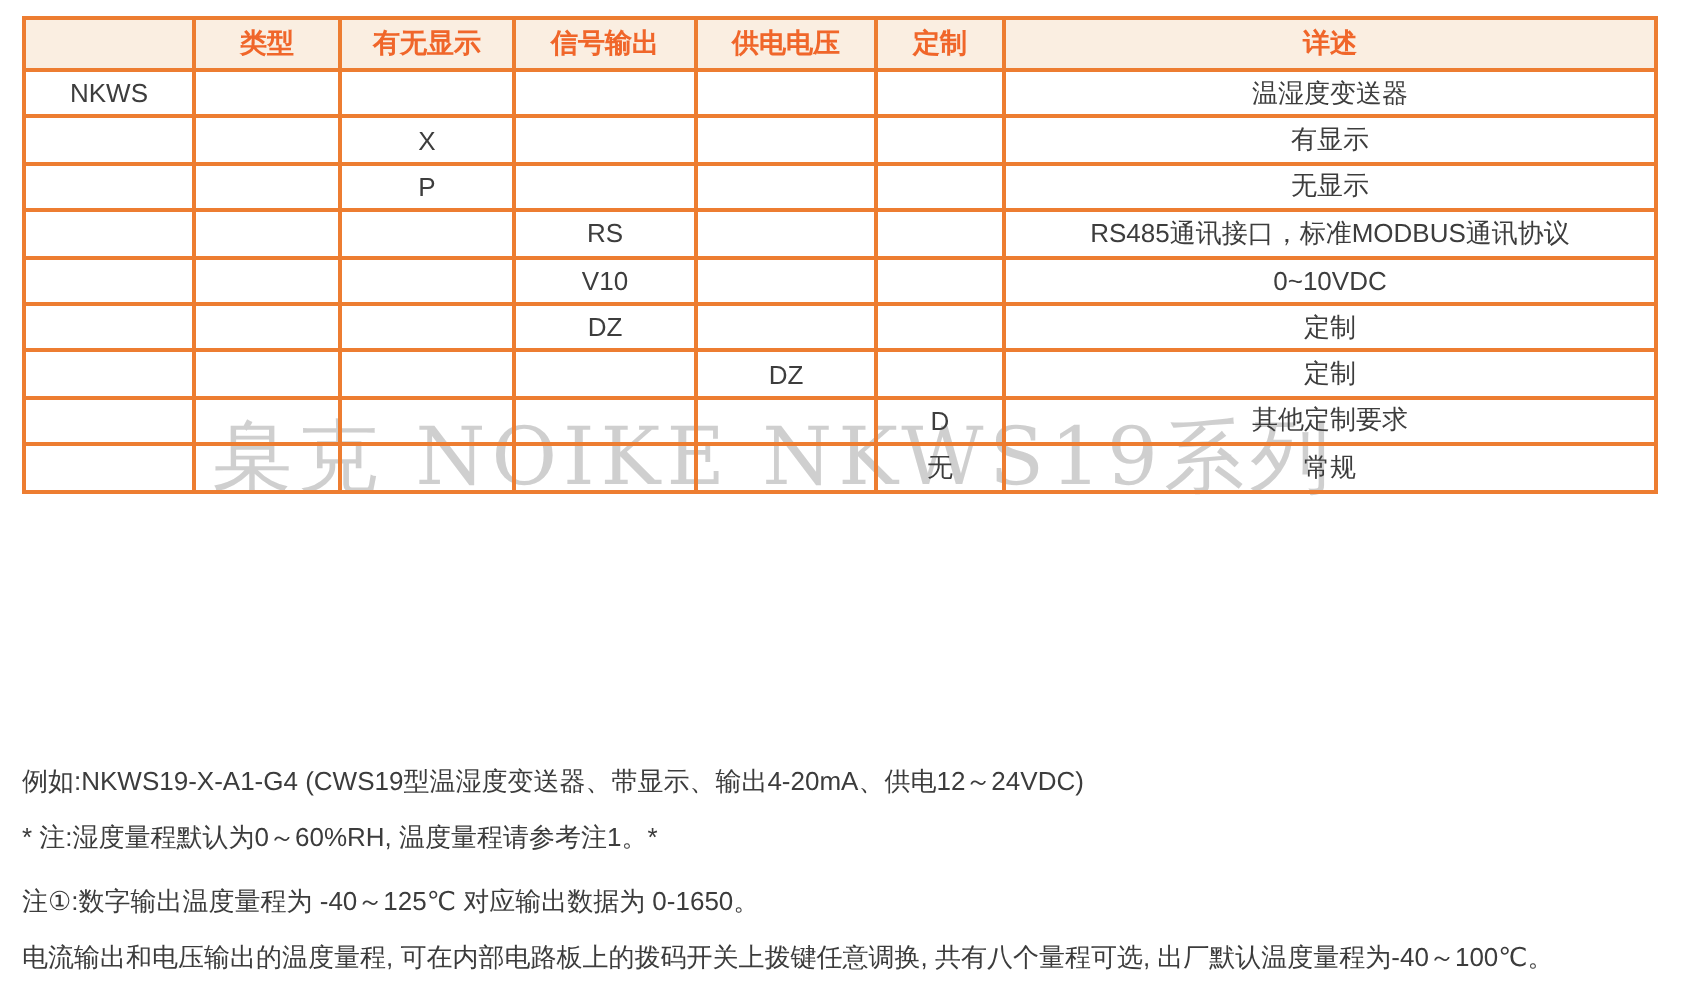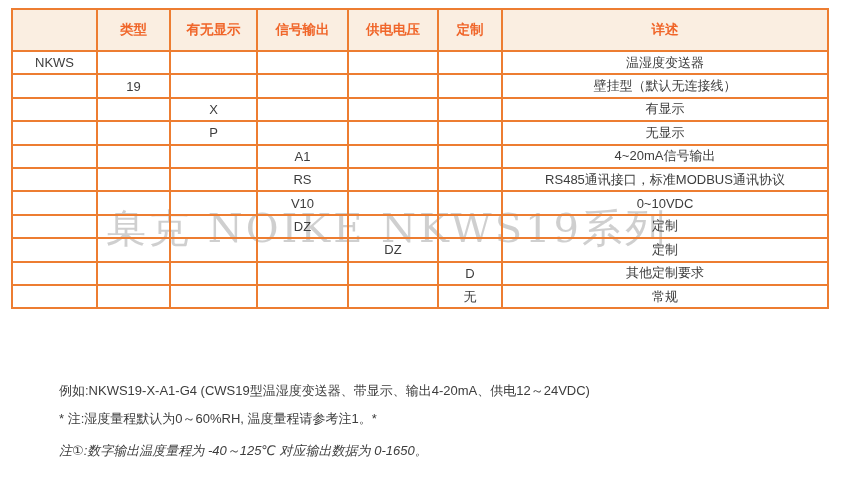--- a/index.html
+++ b/index.html
@@ -44,21 +44,21 @@
   }
   th,td{
     border:2px solid var(--border);
     text-align:center;
     vertical-align:middle;
     padding:0 2px;
     overflow:hidden;
     white-space:nowrap;
   }
   thead th{
-    height:42px;
+    height:26px;
     background:var(--header-bg);
     color:var(--header-text);
     font-size:13.5px;
     font-weight:bold;
     margin-top:48px;
   }
   tbody td{
     height:23.4px;
     color:var(--body-text);
     font-size:13px;
@@ -68,25 +68,24 @@
     position:absolute;
     left:11px;top:382px;
     z-index:1;
     width:820px;
   }
   .note{
     font-size:13px;
     line-height:18px;
     color:var(--note-text);
     white-space:nowrap;
-    margin-left:48px;
   }
   .note-0{margin-bottom:10px;}
   .note-1{margin-bottom:14px;}
-  .note-2{margin-bottom:10px;font-style:italic;}
+  .note-2{margin-bottom:10px;}
 </style>
 </head>
 <body>
 
 <div class="watermark">臬克 NOIKE NKWS19系列</div>
 
 <div class="table-wrap">
   <table>
     <colgroup>
       <col style="width:85px">
@@ -113,53 +112,35 @@
           <td>NKWS</td>
           <td></td>
           <td></td>
           <td></td>
           <td></td>
           <td></td>
           <td>温湿度变送器</td>
         </tr>
         <tr>
           <td></td>
-          <td>19</td>
-          <td></td>
-          <td></td>
-          <td></td>
-          <td></td>
-          <td>壁挂型（默认无连接线）</td>
-        </tr>
-        <tr>
-          <td></td>
           <td></td>
           <td>X</td>
           <td></td>
           <td></td>
           <td></td>
           <td>有显示</td>
         </tr>
         <tr>
           <td></td>
           <td></td>
           <td>P</td>
           <td></td>
           <td></td>
           <td></td>
           <td>无显示</td>
-        </tr>
-        <tr>
-          <td></td>
-          <td></td>
-          <td></td>
-          <td>A1</td>
-          <td></td>
-          <td></td>
-          <td>4~20mA信号输出</td>
         </tr>
         <tr>
           <td></td>
           <td></td>
           <td></td>
           <td>RS</td>
           <td></td>
           <td></td>
           <td>RS485通讯接口，标准MODBUS通讯协议</td>
         </tr>
@@ -209,13 +190,14 @@
           <td>常规</td>
         </tr>
       </tbody>
   </table>
 </div>
 
 <div class="notes">
   <div class="note note-0">例如:NKWS19-X-A1-G4 (CWS19型温湿度变送器、带显示、输出4-20mA、供电12～24VDC)</div>
   <div class="note note-1">* 注:湿度量程默认为0～60%RH, 温度量程请参考注1。*</div>
   <div class="note note-2">注①:数字输出温度量程为 -40～125℃ 对应输出数据为 0-1650。</div>
+  <div class="note note-3">电流输出和电压输出的温度量程, 可在内部电路板上的拨码开关上拨键任意调换, 共有八个量程可选, 出厂默认温度量程为-40～100℃。</div>
 </div>
 
 </body></html>

